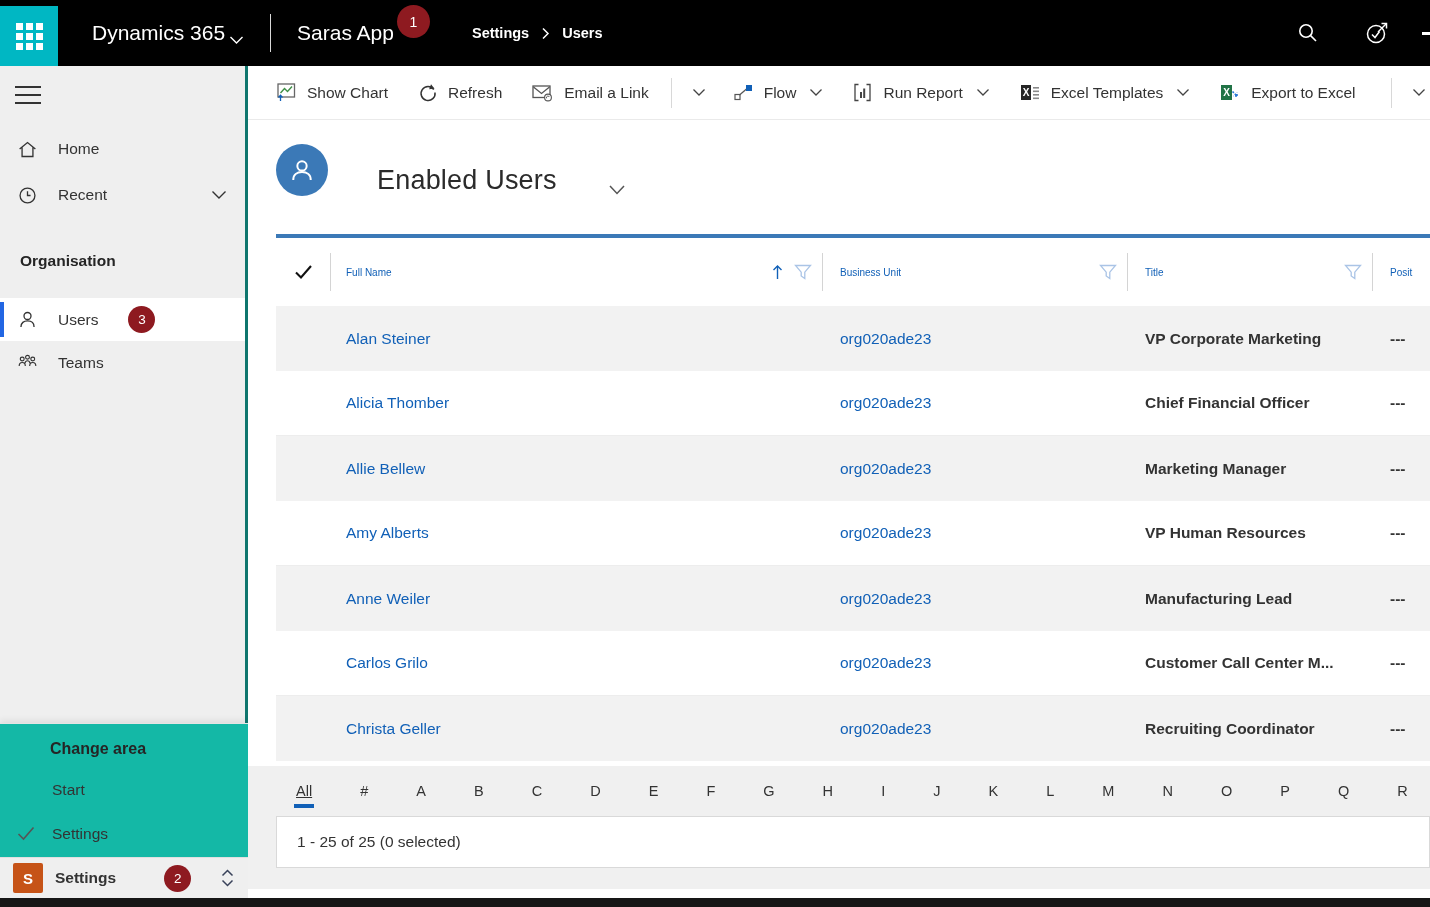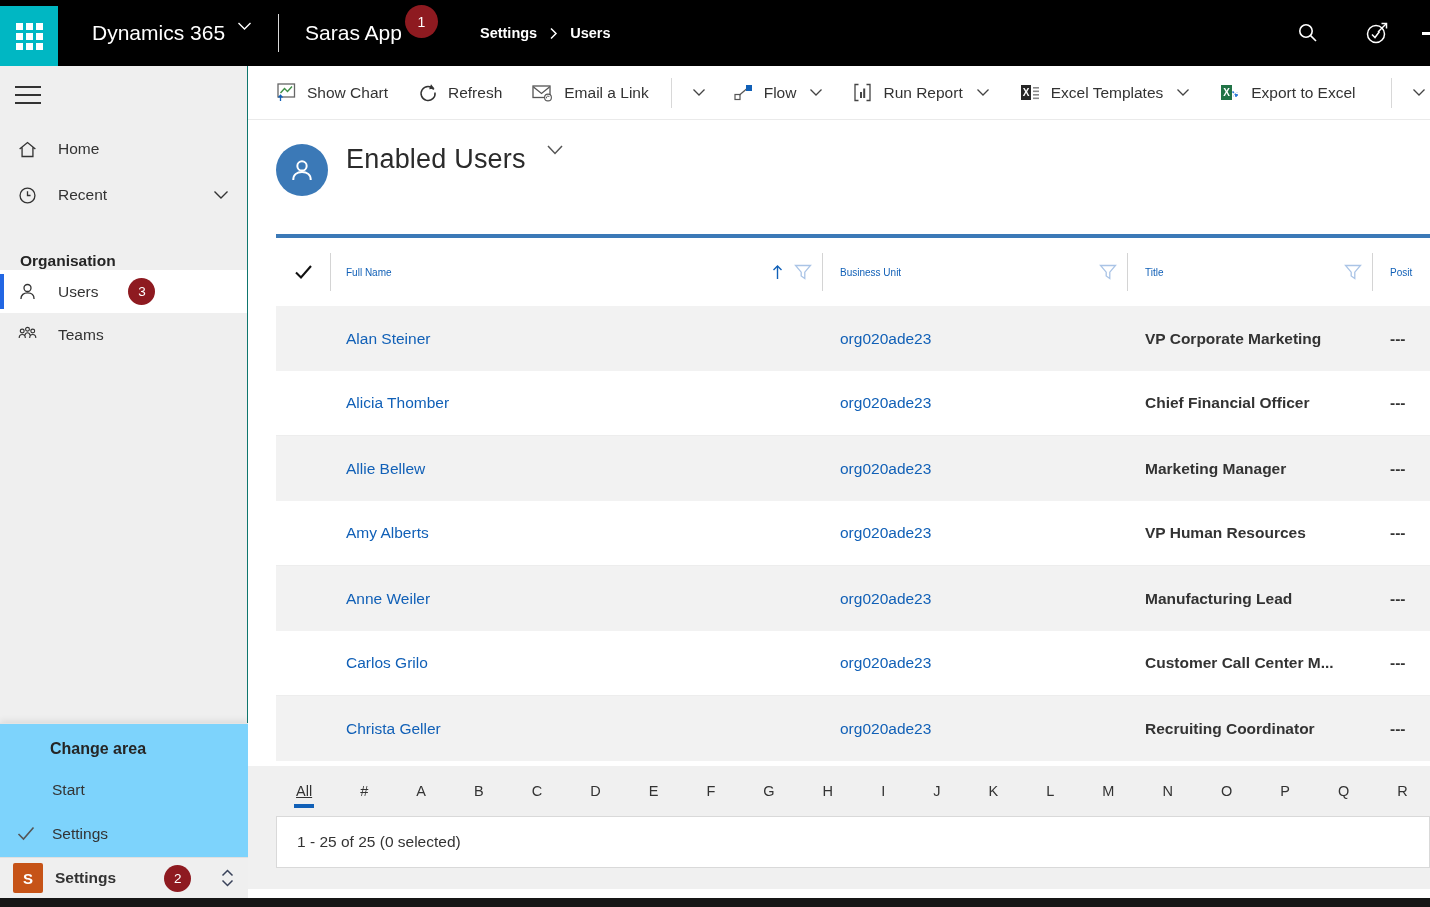--- a/index.html
+++ b/index.html
@@ -4,66 +4,66 @@
 <style>
   * { margin:0; padding:0; box-sizing:border-box; }
   html,body { width:1430px; height:907px; overflow:hidden; }
   body { font-family:"Liberation Sans", sans-serif; background:#fff; position:relative; color:#333; }
 
   
   .topbar { position:absolute; top:0; left:0; width:1430px; height:66px; background:#000; display:flex; align-items:center; color:#fff; }
   .waffle-tile { width:58px; height:60px; margin-top:6px; background:#00b7c3; display:flex; align-items:center; justify-content:center; cursor:pointer; align-self:flex-start; }
   .waffle { display:grid; grid-template-columns:repeat(3,7px); grid-template-rows:repeat(3,7px); gap:3px; }
   .waffle span { background:#fff; }
-  .brand { display:flex; align-items:flex-start; gap:12px; margin-left:34px; font-size:21px; cursor:pointer; }
+  .brand { display:flex; align-items:flex-end; gap:4px; margin-left:34px; font-size:21px; cursor:pointer; }
   .tb-divider { width:1px; height:38px; background:rgba(255,255,255,.85); margin:0 26px; }
   .app-wrap { position:relative; display:flex; align-items:center; font-size:21px; cursor:pointer; }
   .tb-badge { position:absolute; right:-36px; top:-16px; width:33px; height:33px; border-radius:50%; background:#8e1a20; color:#fff; font-size:14px; display:flex; align-items:center; justify-content:center; }
   .breadcrumb { display:flex; align-items:center; gap:12px; margin-left:78px; font-size:14.5px; font-weight:bold; }
   .breadcrumb .crumb { cursor:pointer; }
   .tb-right { margin-left:auto; display:flex; align-items:center; gap:44px; margin-right:40px; }
   .plus-partial { position:absolute; right:0; top:32px; width:8px; height:2.5px; background:#fff; }
 
   
-  .sidebar { position:absolute; top:66px; left:0; width:248px; height:832px; background:#efefef; border-right:1px solid #0f766e; }
+  .sidebar { position:absolute; top:66px; left:0; width:248px; height:832px; background:#efefef; border-right:3px solid #0f766e; }
   .hamburger { padding:20px 0 0 15px; cursor:pointer; width:60px; }
   .hamburger i { display:block; width:26px; height:2px; background:#333; margin-bottom:6px; }
   .nav { margin-top:22px; }
   .nav-item { display:flex; align-items:center; height:46px; padding:0 18px 0 17px; font-size:15.5px; cursor:pointer; }
   .nav-item .lbl { margin-left:20px; }
   .nav-item .chev { margin-left:auto; }
-  .section-title { font-weight:bold; font-size:15.5px; padding:34px 0 0 20px; color:#252525; }
+  .section-title { font-weight:bold; font-size:15.5px; padding:34px 0 28px 20px; color:#252525; }
   .ent-item { display:flex; align-items:center; height:43px; padding:0 14px 0 17px; font-size:15.5px; cursor:pointer; position:relative; }
   .ent-item.selected { background:#fff; }
   .ent-item.selected::before { content:''; position:absolute; left:0; top:4px; bottom:4px; width:4px; background:#2266e3; }
   .ent-item .lbl { margin-left:20px; }
   .badge { min-width:27px; height:27px; border-radius:50%; background:#8e1a20; color:#fff; font-size:13.5px; display:flex; align-items:center; justify-content:center; }
   .ent-item .badge { margin-left:30px; }
 
-  .area-popup { position:absolute; left:0; bottom:41px; width:248px; height:134px; background:#7dd3fc; border-top:1px solid #e4e4e4; box-shadow:0 -3px 6px rgba(0,0,0,.07); padding-top:8px; }
+  .area-popup { position:absolute; left:0; bottom:41px; width:248px; height:134px; background:#14b8a6; border-top:1px solid #e4e4e4; box-shadow:0 -3px 6px rgba(0,0,0,.07); padding-top:8px; }
   .area-popup .pp-title { font-weight:bold; font-size:16px; color:#252525; padding:8px 0 10px 50px; }
   .pp-item { display:flex; align-items:center; height:44px; font-size:15.5px; cursor:pointer; position:relative; padding-left:52px; }
   .pp-item .check { position:absolute; left:17px; top:14px; }
   .area-bar { position:absolute; left:0; bottom:0; width:248px; height:41px; background:#efefef; border-top:1px solid #e0e0e0; display:flex; align-items:center; cursor:pointer; }
   .s-tile { width:30px; height:30px; background:#c65317; color:#fff; font-size:15px; font-weight:bold; display:flex; align-items:center; justify-content:center; margin-left:13px; border-radius:2px; }
   .area-bar .lbl { font-weight:bold; font-size:15.5px; margin-left:12px; }
   .area-bar .badge { margin-left:48px; }
   .area-bar .updown { margin-left:28px; }
 
   
   .main { position:absolute; left:248px; top:66px; width:1182px; height:832px; background:#fff; overflow:hidden; }
   .cmdbar { height:54px; display:flex; align-items:center; padding-left:14px; border-bottom:1px solid #eaeaea; }
   .cmd { display:flex; align-items:center; gap:11px; padding:0 15px; font-size:15.5px; color:#333; cursor:pointer; height:40px; white-space:nowrap; }
   .cmd .chev { margin-left:2px; }
   .cmd-divider { width:1px; height:30px; background:#d8d8d8; margin:0 7px; }
   .cmd-overflow { padding:0 13px; cursor:pointer; height:40px; display:flex; align-items:center; }
   .cmd-end { margin-left:auto; display:flex; align-items:center; }
   .cmd-end .cmd-overflow { margin-right:-9px; }
 
-  .view-head { display:flex; align-items:flex-start; margin:24px 0 0 28px; }
+  .view-head { display:flex; align-items:flex-end; margin:24px 0 0 28px;gap:31px; }
   .view-circle { width:52px; height:52px; border-radius:50%; background:#3b79b7; display:flex; align-items:center; justify-content:center; }
   .view-title { font-size:27px; color:#2b2b2b; margin-left:18px; letter-spacing:.2px; }
   .view-chev { margin-left:20px; cursor:pointer; }
 
   
   .grid { margin:38px 0 0 28px; width:1154px; }
   .grid-topbar { height:4px; background:#3b79b7; }
   .grid-header { display:flex; height:68px; align-items:center; background:#fff; }
   .hcell { position:relative; height:100%; display:flex; align-items:center; font-size:10px; color:#1160b7; cursor:pointer; }
   .hcell .divL { position:absolute; left:0; top:15px; bottom:15px; width:1px; background:#d4d4d4; }

